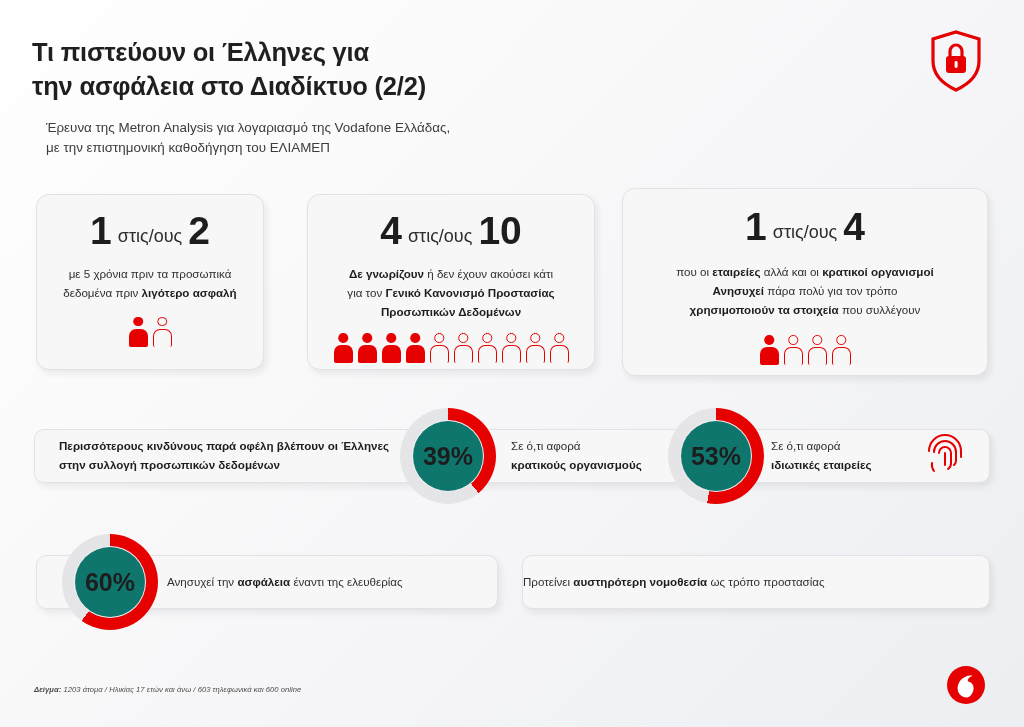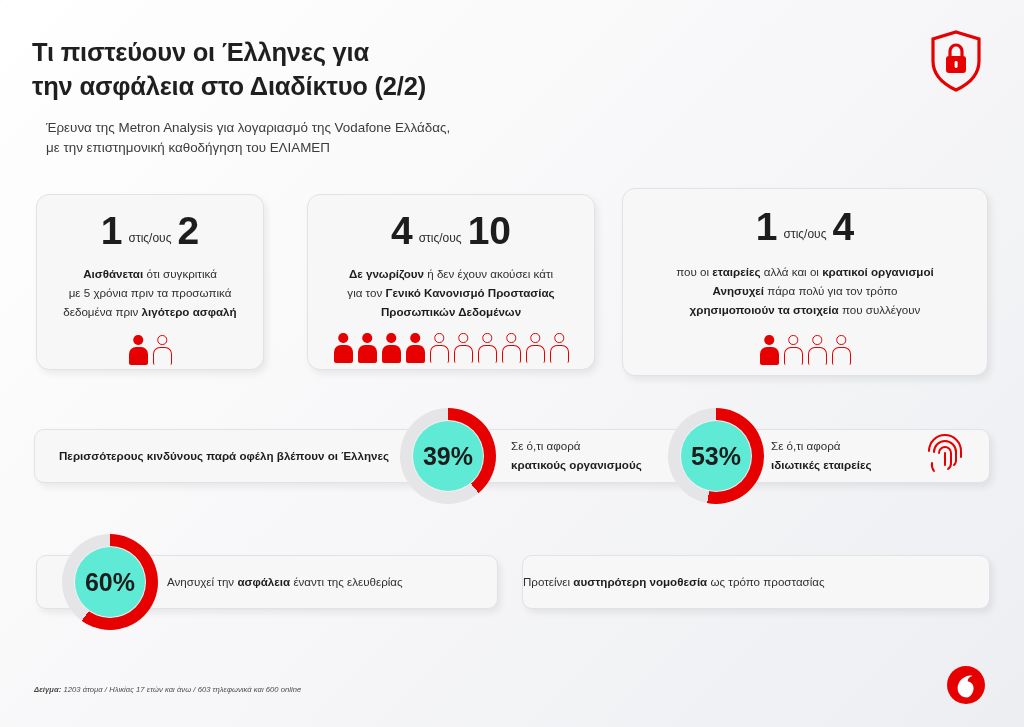--- a/index.html
+++ b/index.html
@@ -46,21 +46,21 @@
   }
 
   .stat-line{
     text-align:center;
     white-space:nowrap;
   }
   .big-num{
     font-size:39px; font-weight:bold; color:#1d1d1d; vertical-align:-2px;
   }
   .mid-word{
-    font-size:12px; color:#2d2d2d; padding:0 6px;
+    font-size:18px; color:#2d2d2d; padding:0 6px;
   }
   .stat-text{
     font-size:11.6px; line-height:1.62; text-align:center; color:#2f2f2f;
   }
   .stat-text b{ font-weight:bold; color:#1d1d1d; }
 
   
   .people{ display:flex; justify-content:center; gap:5px; }
   .person{ width:19px; height:30px; position:relative; }
   .person .head{
@@ -74,21 +74,21 @@
   .person.fill .head{ background:#e60000; }
   .person.fill .body{ background:#e60000; }
   .person.empty .head{ background:transparent; border:1.6px solid #e60000; }
   .person.empty .body{ background:transparent; border:1.6px solid #e60000; border-bottom:none; }
 
   
   .donut{ position:absolute; width:96px; height:96px; }
   .donut .ring{ position:absolute; inset:0; border-radius:50%; }
   .donut .hole{
     position:absolute; inset:13px; border-radius:50%;
-    background:#5eead4; display:flex; align-items:center; justify-content:center;
+    background:#0f766e; display:flex; align-items:center; justify-content:center;
     box-shadow:0 0 0 1px #f0f0f2;
   }
   .donut .pct{
     font-size:25px; font-weight:bold; color:#1d1d1d;
   }
 
   
   .bar{
     position:absolute; background:#f7f7f8;
     border:1px solid #e2e2e6; border-radius:10px;
@@ -134,21 +134,20 @@
       <path d="M20 26 V21 a6 6 0 0 1 12 0 V26" fill="none" stroke="#e60000" stroke-width="3.2"></path>
       <rect x="24.6" y="31" width="3" height="7" rx="1.4" fill="#ffffff"></rect>
     </svg>
   </div>
 
   <div class="card" style="left:36px; top:194px; width:228px; height:176px;">
     <div class="stat-line" style="margin-top:14px;">
       <span class="big-num">1</span><span class="mid-word">στις/ους</span><span class="big-num">2</span>
     </div>
     <div class="stat-text" style="margin-top:12px; padding:0 18px;">
-      <div><b>Αισθάνεται</b><span> ότι συγκριτικά</span></div>
       <div>με 5 χρόνια πριν τα προσωπικά</div>
       <div><span>δεδομένα πριν </span><b>λιγότερο ασφαλή</b></div>
     </div>
     <div class="people" style="margin-top:14px;">
       <div class="person fill">
           <div class="head"></div>
           <div class="body"></div>
         </div>
       <div class="person empty">
           <div class="head"></div>
@@ -235,20 +234,21 @@
       <div class="person empty">
           <div class="head"></div>
           <div class="body"></div>
         </div>
     </div>
   </div>
 
   <div class="bar" style="left:34px; top:429px; width:446px; height:54px; padding-left:24px;">
     <div class="bar-text">
       <div><b>Περισσότερους κινδύνους παρά οφέλη βλέπουν οι Έλληνες</b></div>
+      <div><b>στην συλλογή προσωπικών δεδομένων</b></div>
     </div>
   </div>
 
   <div class="bar" style="left:462px; top:429px; width:248px; height:54px; padding-left:48px;">
     <div class="bar-text">
       <div>Σε ό,τι αφορά</div>
       <div><b>κρατικούς οργανισμούς</b></div>
     </div>
   </div>
 

